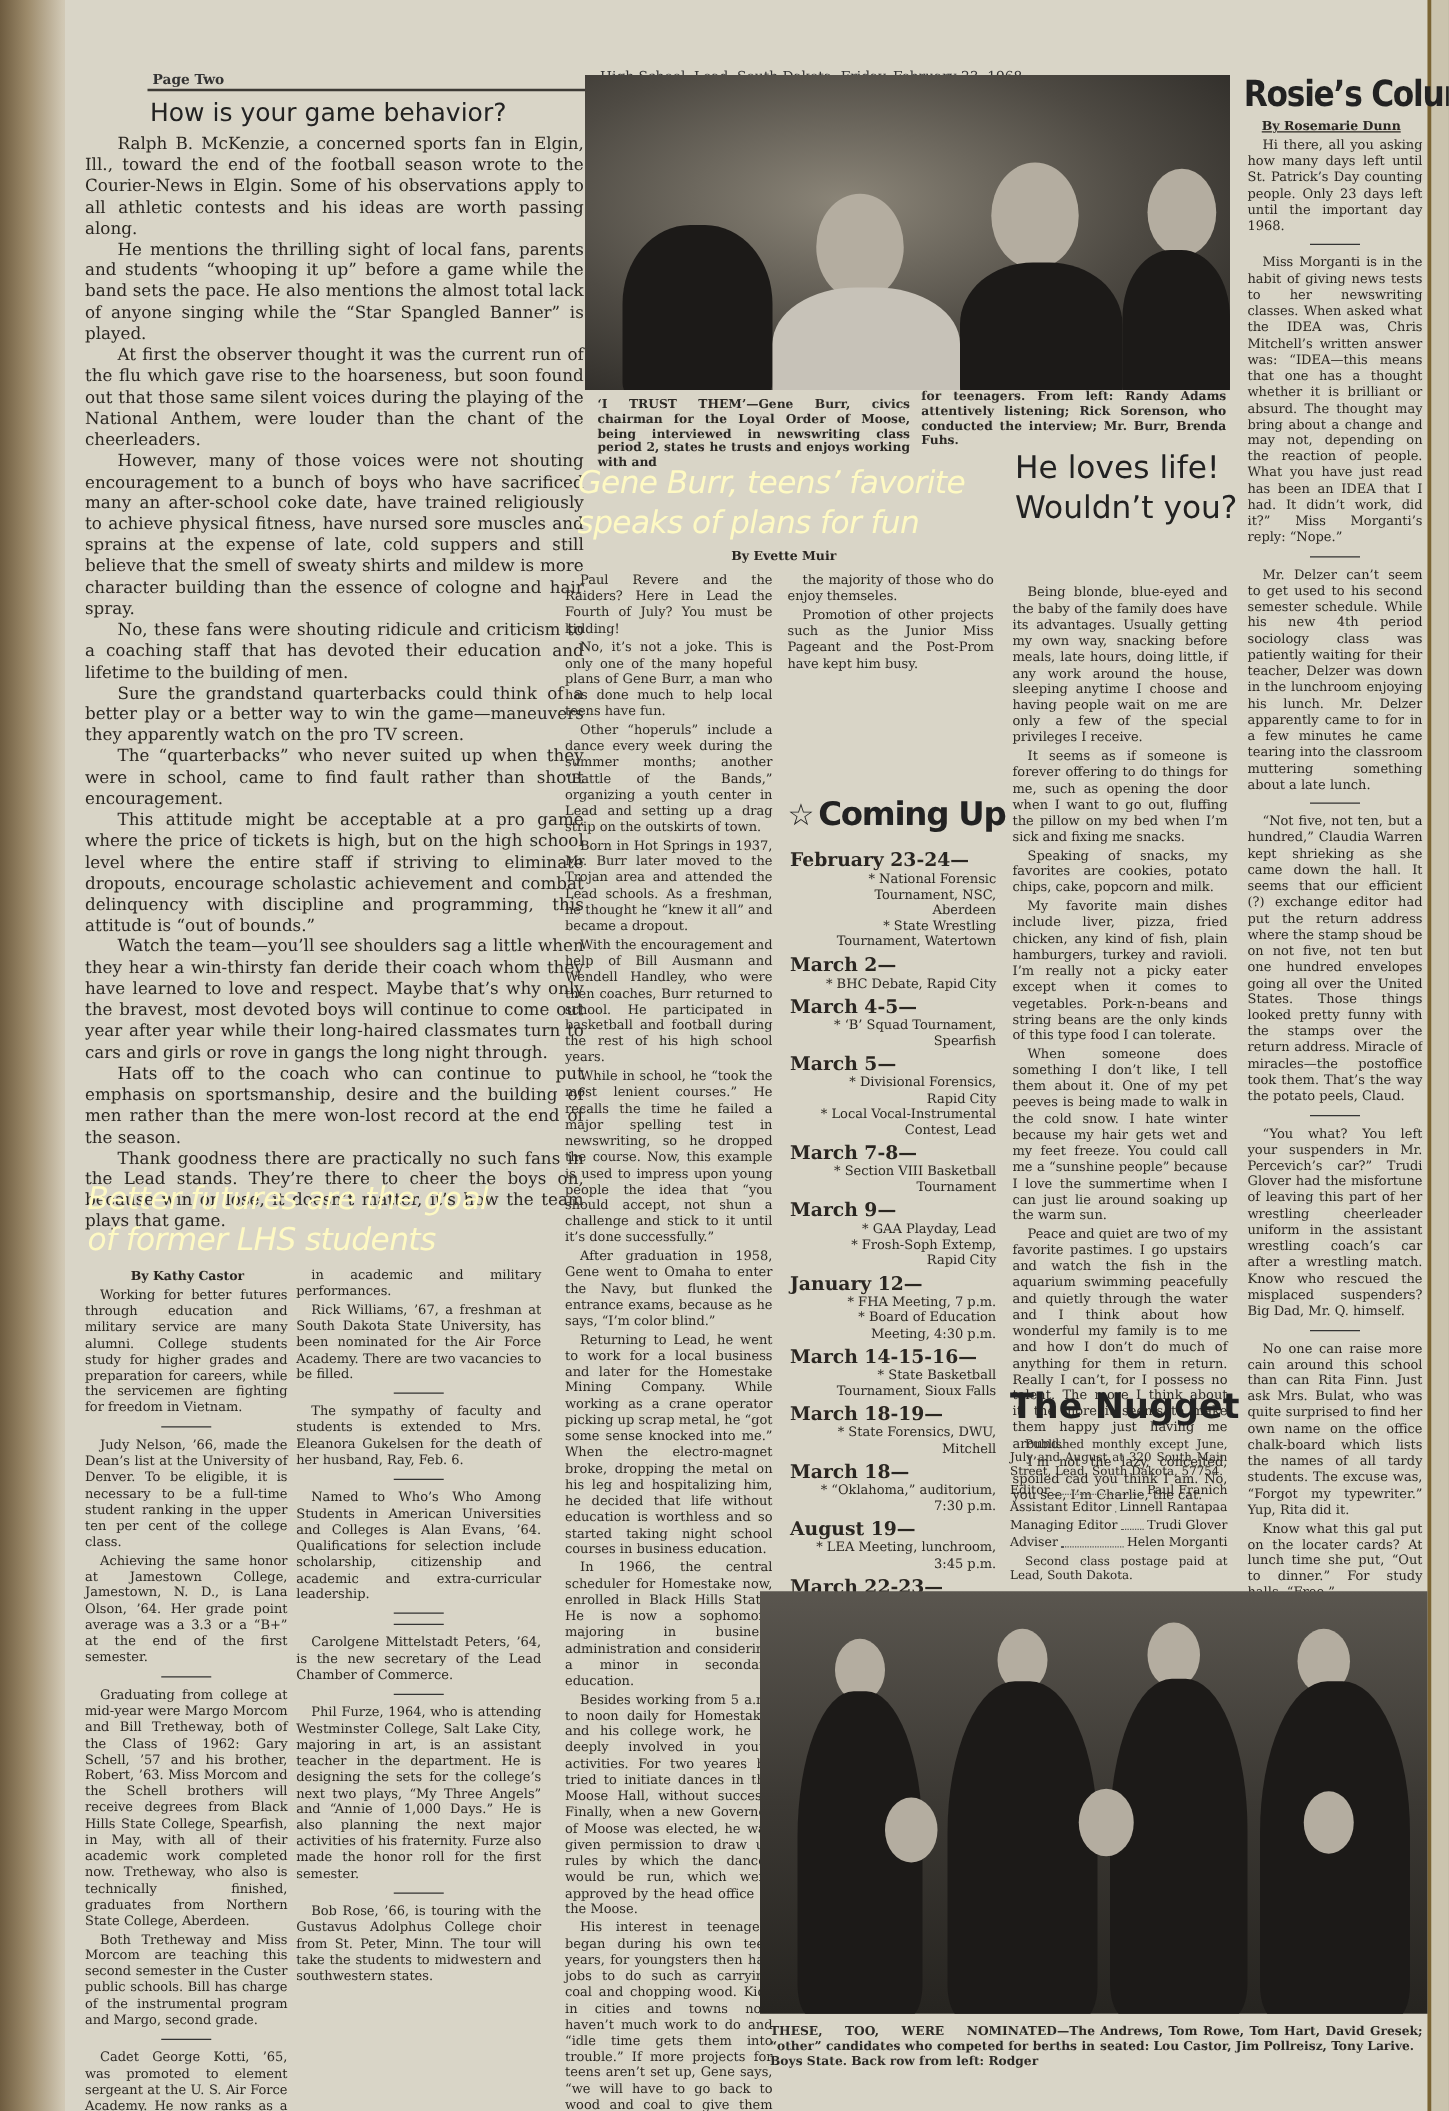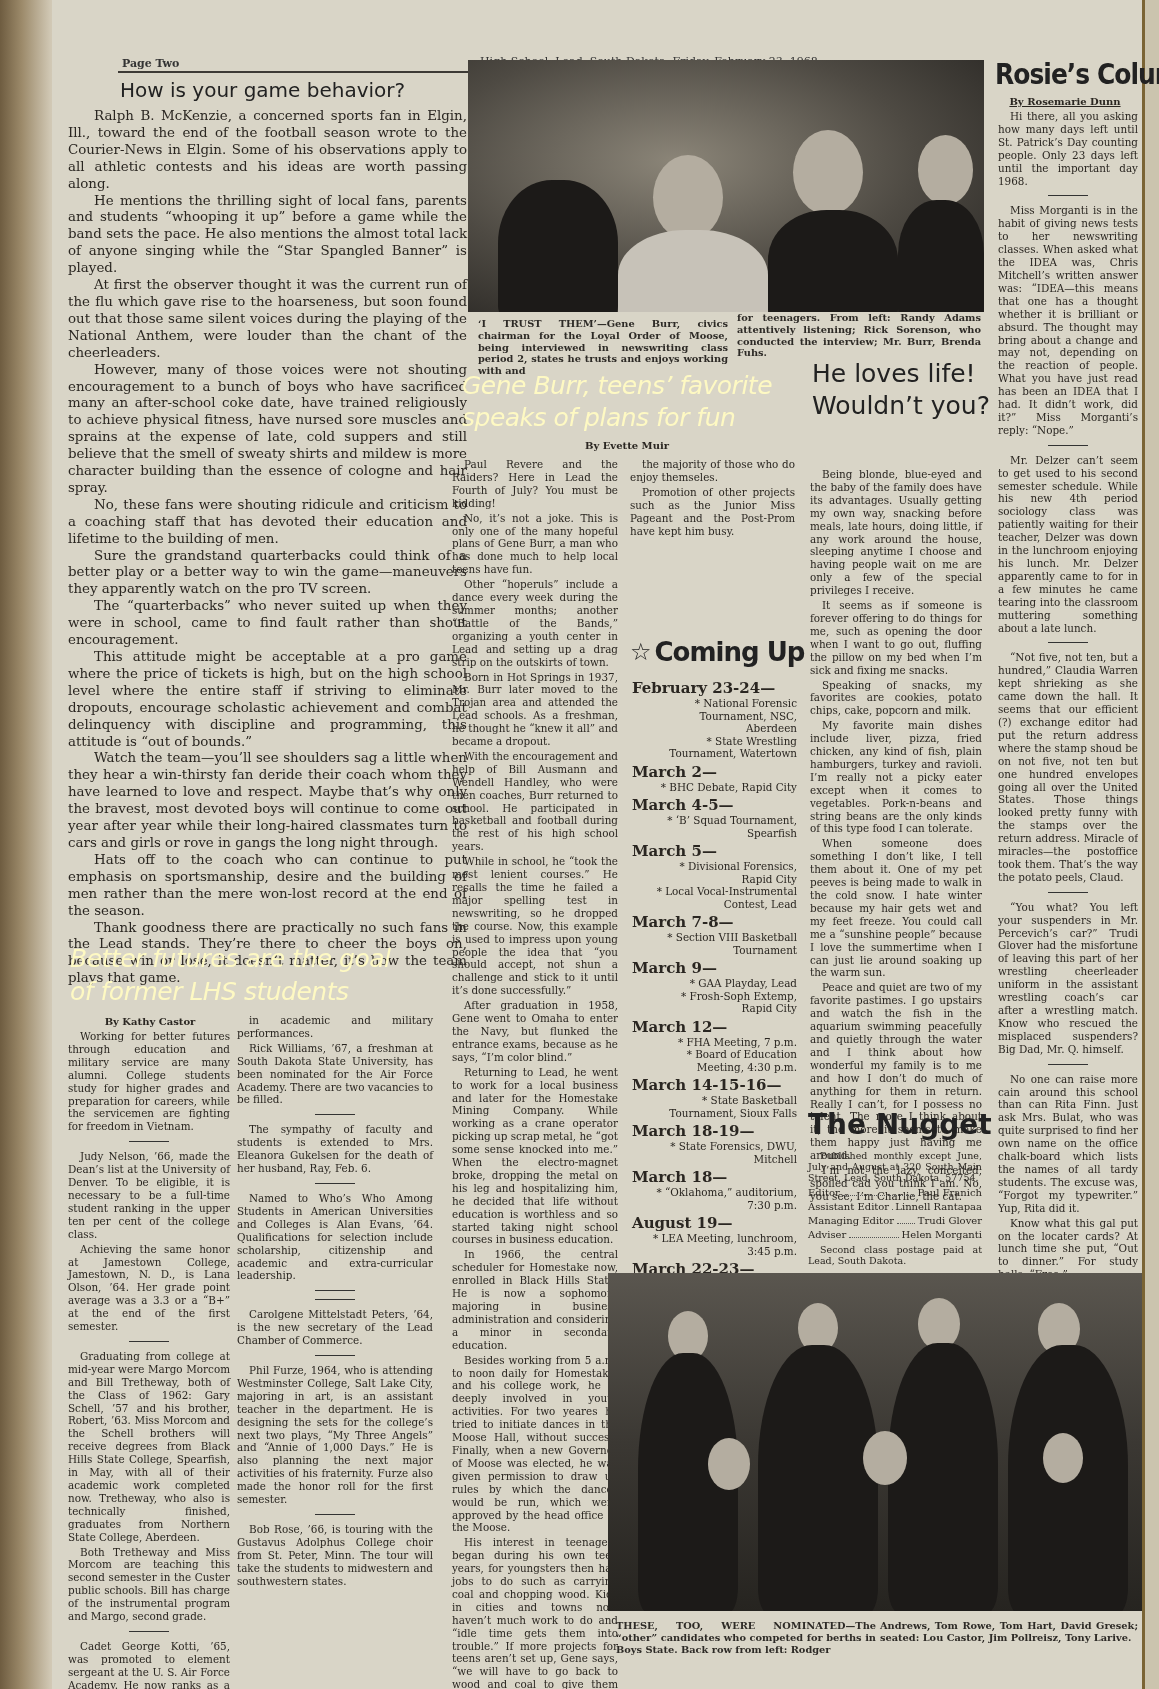--- a/index.html
+++ b/index.html
@@ -119,21 +119,21 @@
     <div class="date">March 4-5—</div>
     <div class="item">* ‘B’ Squad Tournament, Spearfish</div>
     <div class="date">March 5—</div>
     <div class="item">* Divisional Forensics, Rapid City</div>
     <div class="item">* Local Vocal-Instrumental Contest, Lead</div>
     <div class="date">March 7-8—</div>
     <div class="item">* Section VIII Basketball Tournament</div>
     <div class="date">March 9—</div>
     <div class="item">* GAA Playday, Lead</div>
     <div class="item">* Frosh-Soph Extemp, Rapid City</div>
-    <div class="date">March 12—</div>
+    <div class="date">January 12—</div>
     <div class="item">* FHA Meeting, 7 p.m.</div>
     <div class="item">* Board of Education Meeting, 4:30 p.m.</div>
     <div class="date">March 14-15-16—</div>
     <div class="item">* State Basketball Tournament, Sioux Falls</div>
     <div class="date">March 18-19—</div>
     <div class="item">* State Forensics, DWU, Mitchell</div>
     <div class="date">March 18—</div>
     <div class="item">* “Oklahoma,” auditorium, 7:30 p.m.</div>
     <div class="date">August 19—</div>
     <div class="item">* LEA Meeting, lunchroom, 3:45 p.m.</div>

